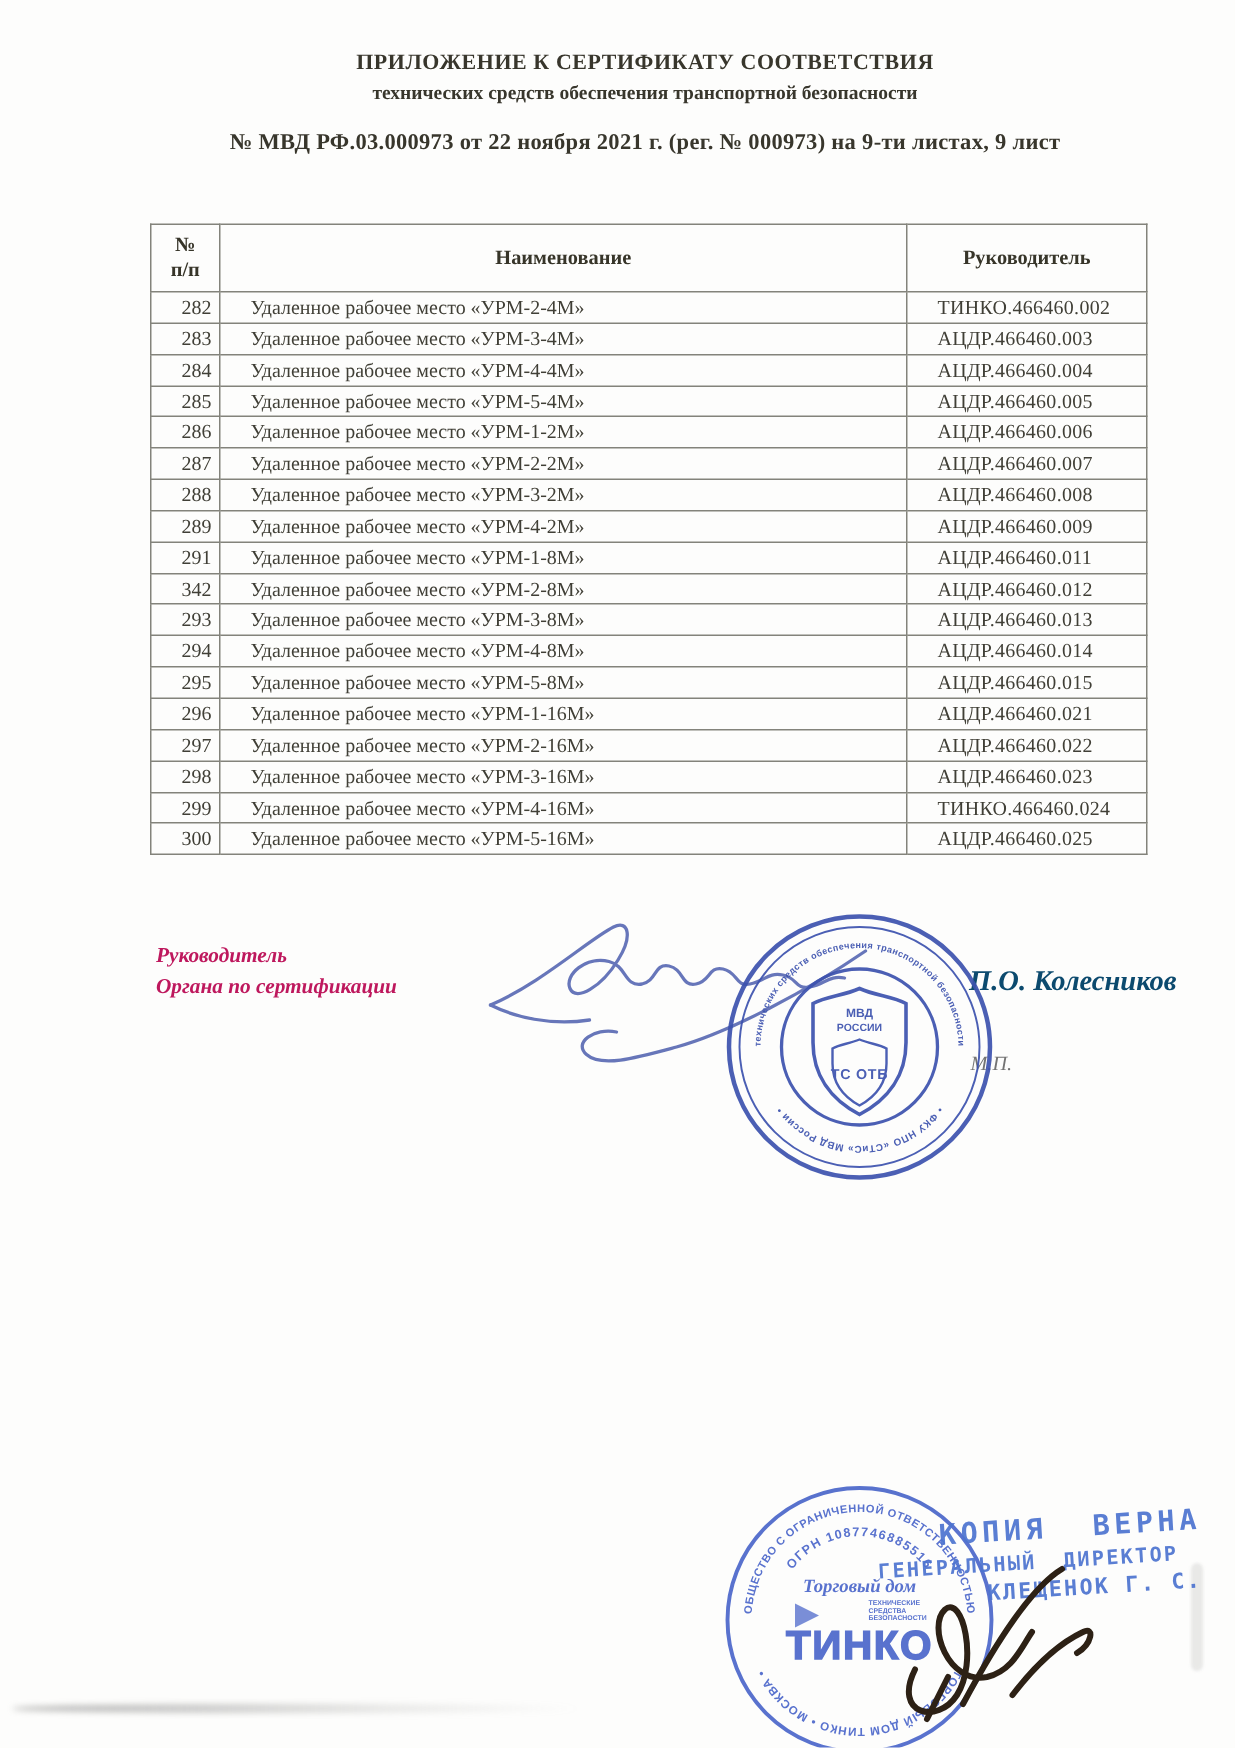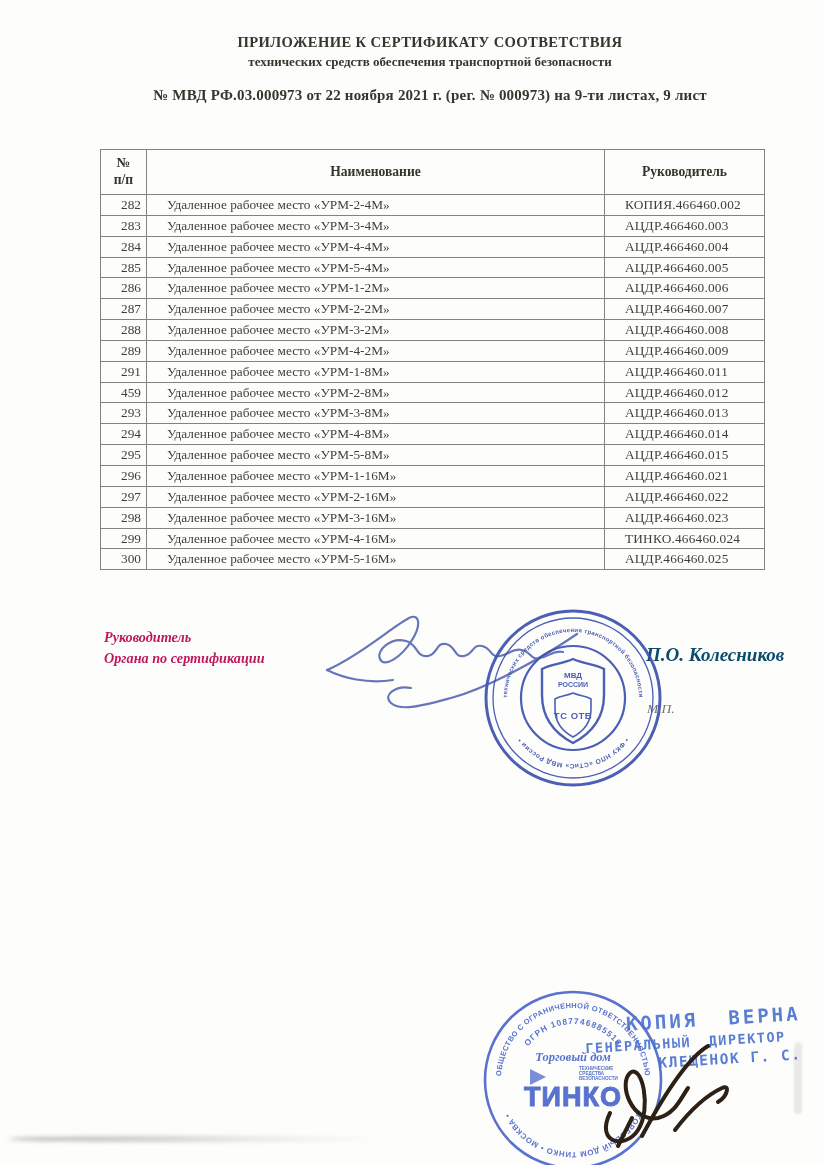--- a/index.html
+++ b/index.html
@@ -79,21 +79,21 @@
         </th>
         <th>Наименование</th>
         <th>Руководитель</th>
       </tr>
     </thead>
     <tbody>
 
         <tr>
           <td class="num">282</td>
           <td class="name">Удаленное рабочее место «УРМ-2-4М»</td>
-          <td class="code">КОПИЯ.466460.002</td>
+          <td class="code">ТИНКО.466460.002</td>
         </tr>
 
         <tr>
           <td class="num">283</td>
           <td class="name">Удаленное рабочее место «УРМ-3-4М»</td>
           <td class="code">АЦДР.466460.003</td>
         </tr>
 
         <tr>
           <td class="num">284</td>
@@ -132,21 +132,21 @@
         </tr>
 
 
         <tr>
           <td class="num">291</td>
           <td class="name">Удаленное рабочее место «УРМ-1-8М»</td>
           <td class="code">АЦДР.466460.011</td>
         </tr>
 
         <tr>
-          <td class="num">459</td>
+          <td class="num">342</td>
           <td class="name">Удаленное рабочее место «УРМ-2-8М»</td>
           <td class="code">АЦДР.466460.012</td>
         </tr>
 
         <tr>
           <td class="num">293</td>
           <td class="name">Удаленное рабочее место «УРМ-3-8М»</td>
           <td class="code">АЦДР.466460.013</td>
         </tr>
 

